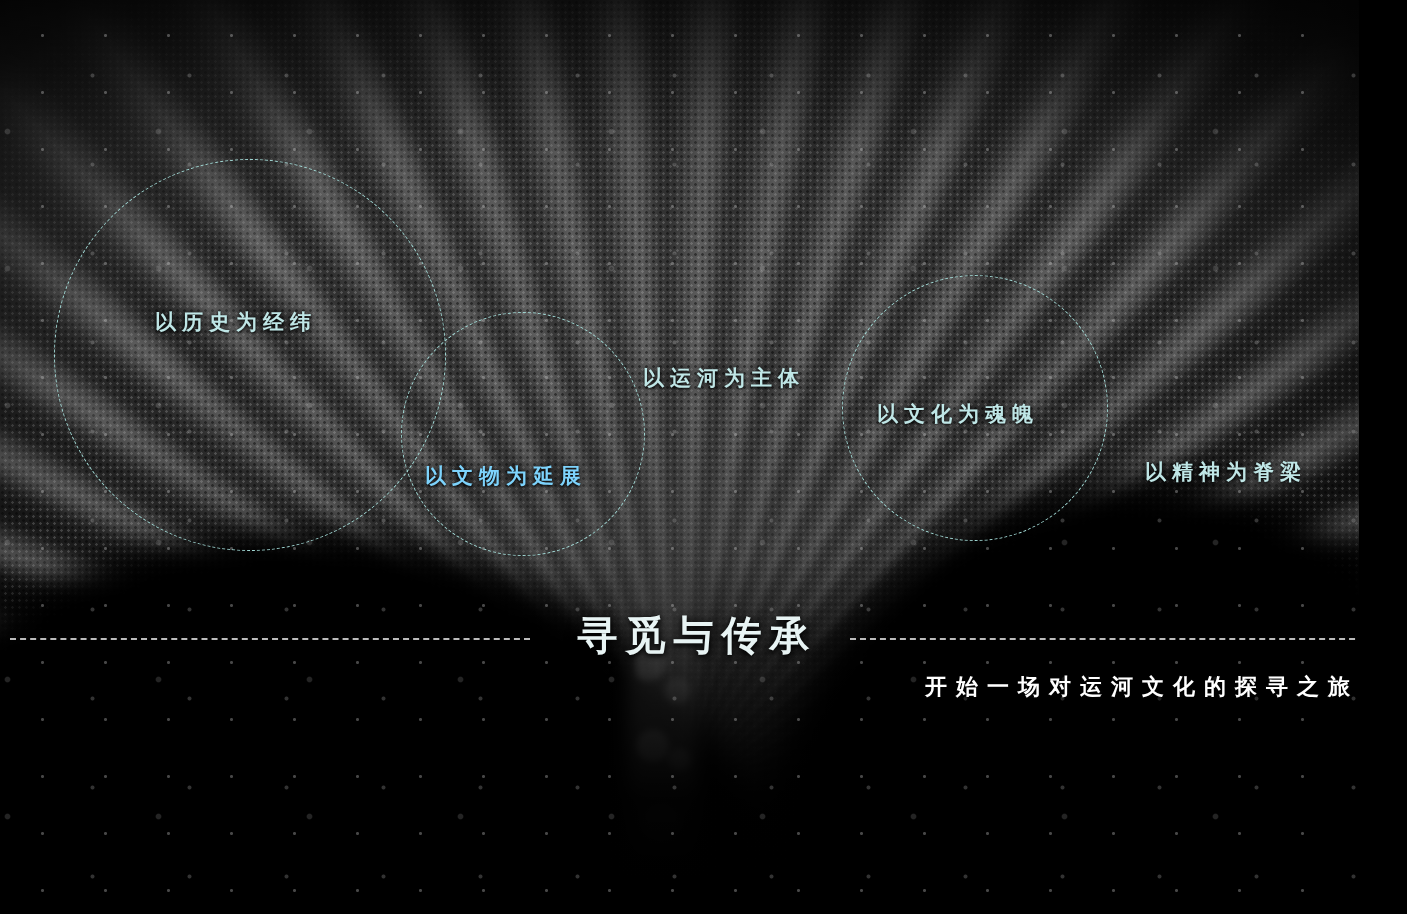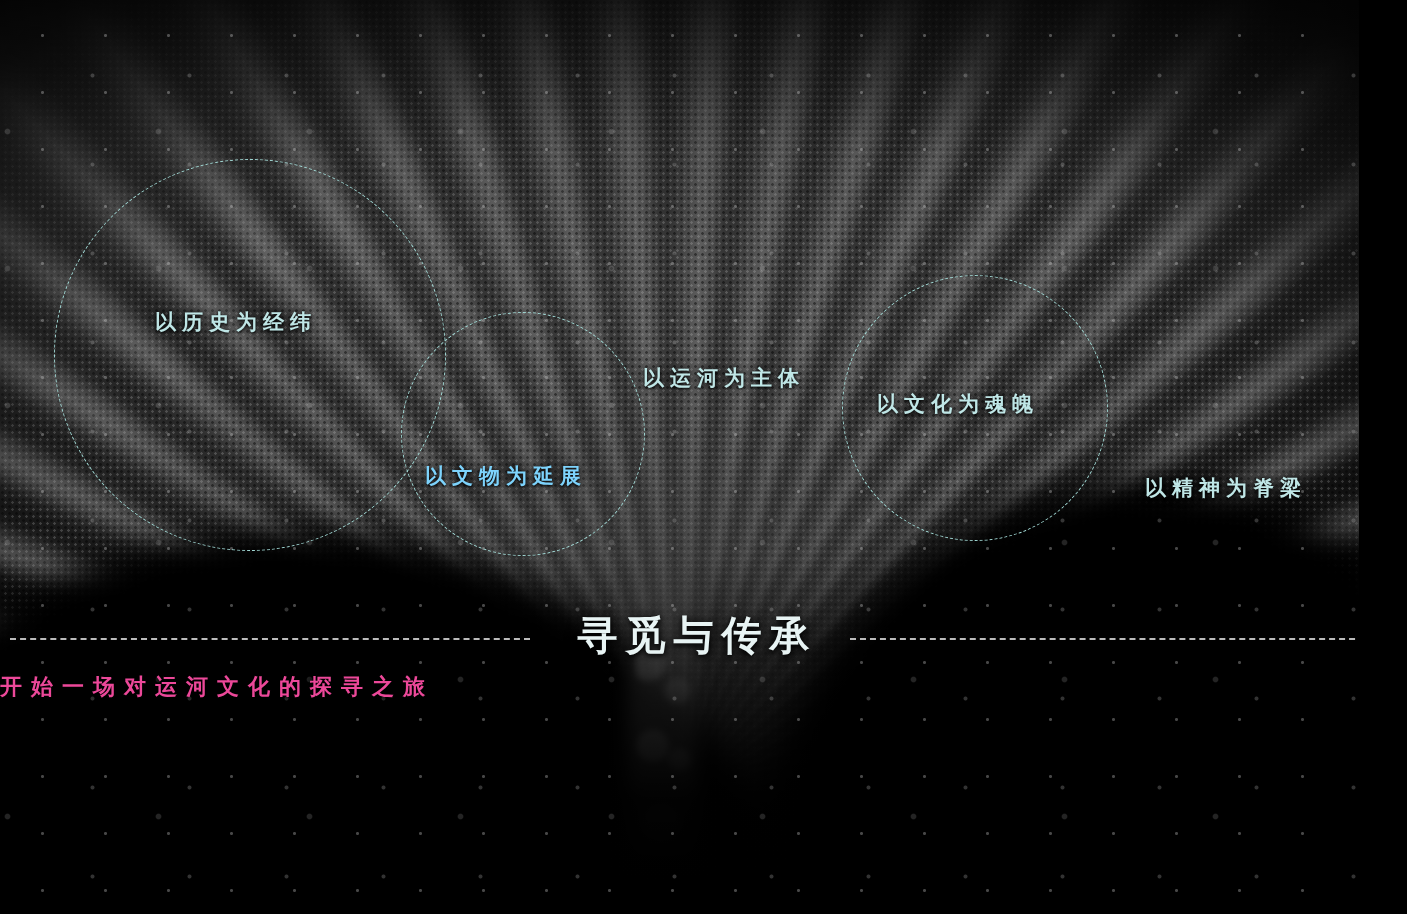--- a/index.html
+++ b/index.html
@@ -236,25 +236,25 @@
     color: #e8f4f4;
     text-shadow: 0 0 14px rgba(0,0,0,0.9), 0 2px 5px rgba(0,0,0,0.95);
     white-space: nowrap;
     padding-left: 36px;
   }
   .sub-title {
     position: absolute;
     left: 0;
     right: 0;
     top: 672px;
-    text-align: left;
+    text-align: right;
     font-size: 22px;
     font-weight: 700;
     letter-spacing: 9px;
-    color: #ec4899;
+    color: #ffffff;
     text-shadow: 0 0 12px rgba(0,0,0,0.9), 0 1px 4px rgba(0,0,0,0.95);
     white-space: nowrap;
   }
 </style>
 </head>
 <body>
 
 <div id="stage">
 
   <div class="bg-layer bg-base"></div>
@@ -273,26 +273,26 @@
 
   <div class="ring" id="ring-0" style="left: 54px; top: 159px; width: 392px; height: 392px; border-color: rgb(159, 214, 210);"></div>
   <div class="ring" id="ring-1" style="left: 401px; top: 312px; width: 244px; height: 244px; border-color: rgb(159, 214, 210);"></div>
   <div class="ring" id="ring-2" style="left: 842px; top: 275px; width: 266px; height: 266px; border-color: rgb(159, 214, 210);"></div>
 
   <div class="cap cap-sm" id="cap-0" style="left: 155px; top: 308px; color: rgb(191, 230, 230);">以历史为经纬</div>
 
   <div class="cap cap-sm" id="cap-1" style="left: 643px; top: 332px; color: rgb(191, 230, 230); margin-top: 32px;">以运河为主体</div>
 
 
-  <div class="cap cap-sm" id="cap-3" style="left: 877px; top: 390px; color: rgb(191, 230, 230);">以文化为魂魄</div>
+  <div class="cap cap-sm" id="cap-3" style="left: 877px; top: 400px; color: rgb(191, 230, 230);">以文化为魂魄</div>
 
   <div class="cap cap-sm" id="cap-4" style="left: 425px; top: 462px; color: #7dd3fc;">以文物为延展</div>
 
 
-  <div class="cap cap-sm" id="cap-6" style="left: 1145px; top: 474px; color: rgb(191, 230, 230);">以精神为脊梁</div>
+  <div class="cap cap-sm" id="cap-6" style="left: 1145px; top: 458px; color: rgb(191, 230, 230);">以精神为脊梁</div>
 
   <div class="rule rule-left"></div>
   <div class="rule rule-right"></div>
 
   <div class="main-title">寻觅与传承</div>
 
   <div class="sub-title">开始一场对运河文化的探寻之旅</div>
 
 </div>
 

